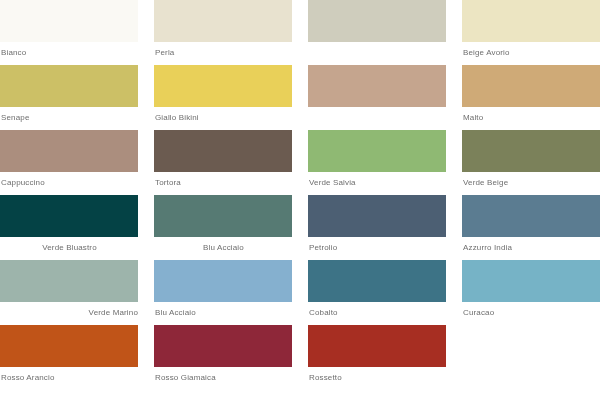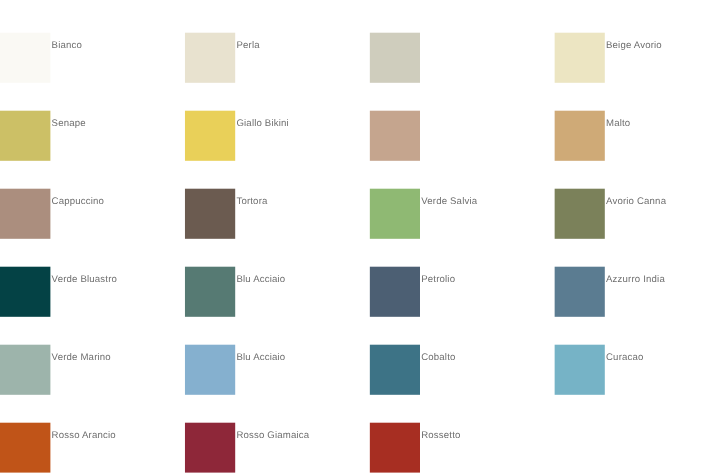--- a/index.html
+++ b/index.html
@@ -20,25 +20,25 @@
     grid-template-rows: repeat(6, 65px);
     column-gap: 16px;
     row-gap: 0px;
     width: 600px;
     height: 394px;
     box-sizing: border-box;
     padding: 0;
   }
   .swatch-cell {
     display: flex;
+    flex-direction: column;
     align-items: stretch;
     width: 138px;
     height: 72px;
     overflow: hidden;
-    margin-top: 27px;
   }
   .swatch-chip {
     width: 138px;
     height: 42px;
     flex: 0 0 42px;
     display: block;
   }
   .swatch-label {
     font-size: 8px;
     line-height: 10px;
@@ -91,25 +91,25 @@
     <div class="swatch-cell">
       <div class="swatch-chip" style="background-color: rgb(107, 91, 80);"></div>
       <div class="swatch-label" style="color: rgb(110, 110, 110);">Tortora</div>
     </div>
     <div class="swatch-cell">
       <div class="swatch-chip" style="background-color: rgb(143, 185, 115);"></div>
       <div class="swatch-label" style="color: rgb(110, 110, 110);">Verde Salvia</div>
     </div>
     <div class="swatch-cell">
       <div class="swatch-chip" style="background-color: rgb(123, 129, 90);"></div>
-      <div class="swatch-label" style="color: rgb(110, 110, 110);">Avorio Canna</div>
+      <div class="swatch-label" style="color: rgb(110, 110, 110);">Verde Beige</div>
     </div>
     <div class="swatch-cell">
       <div class="swatch-chip" style="background-color: rgb(4, 66, 69);"></div>
-      <div class="swatch-label" style="color: rgb(110, 110, 110);">Verde Bluastro</div>
+      <div class="swatch-label" style="color: rgb(110, 110, 110); text-align: center;">Verde Bluastro</div>
     </div>
     <div class="swatch-cell">
       <div class="swatch-chip" style="background-color: rgb(86, 122, 115);"></div>
       <div class="swatch-label" style="color: rgb(110, 110, 110); text-align: center;">Blu Acciaio</div>
     </div>
     <div class="swatch-cell">
       <div class="swatch-chip" style="background-color: rgb(76, 95, 115);"></div>
       <div class="swatch-label" style="color: rgb(110, 110, 110);">Petrolio</div>
     </div>
     <div class="swatch-cell">

